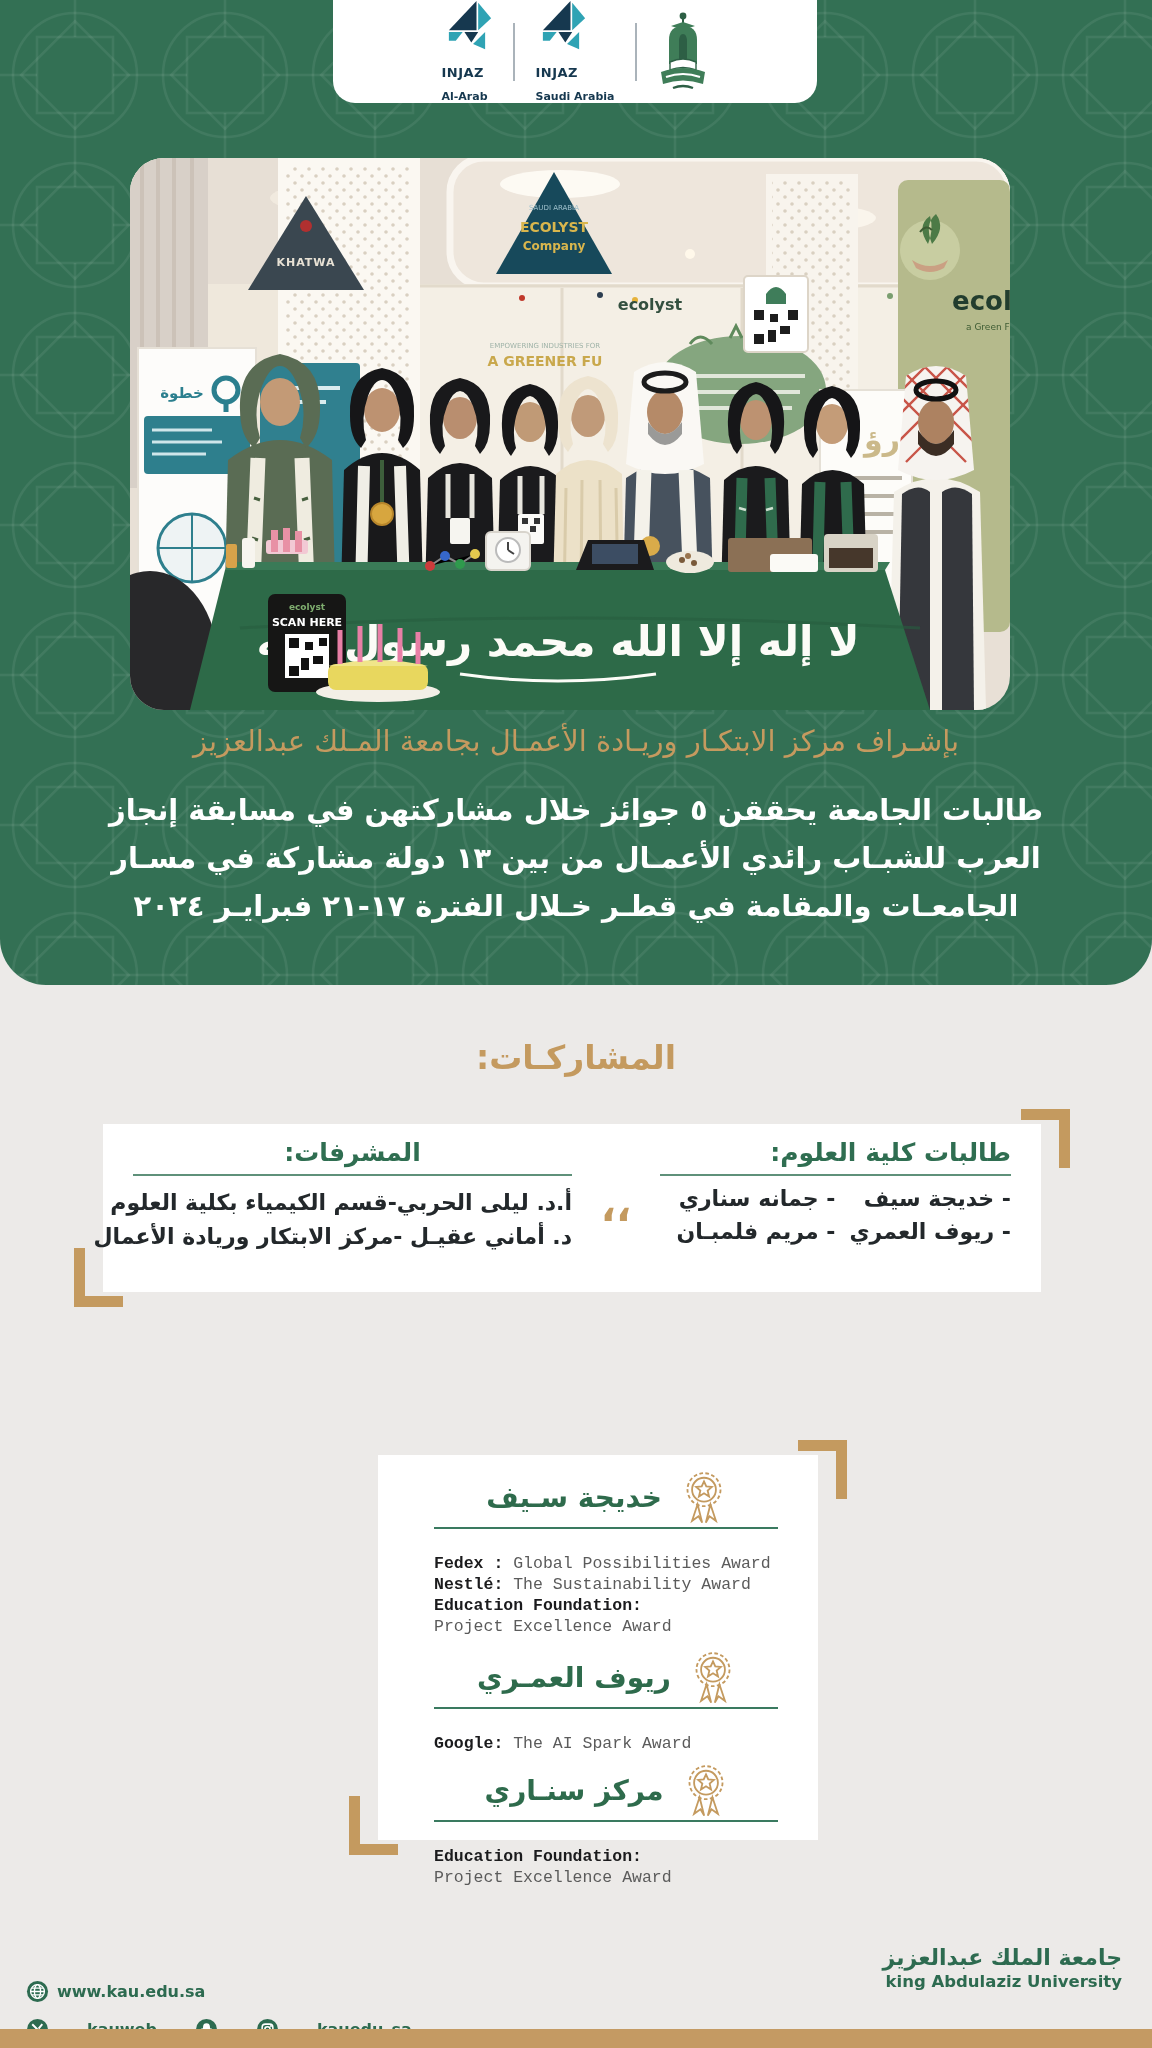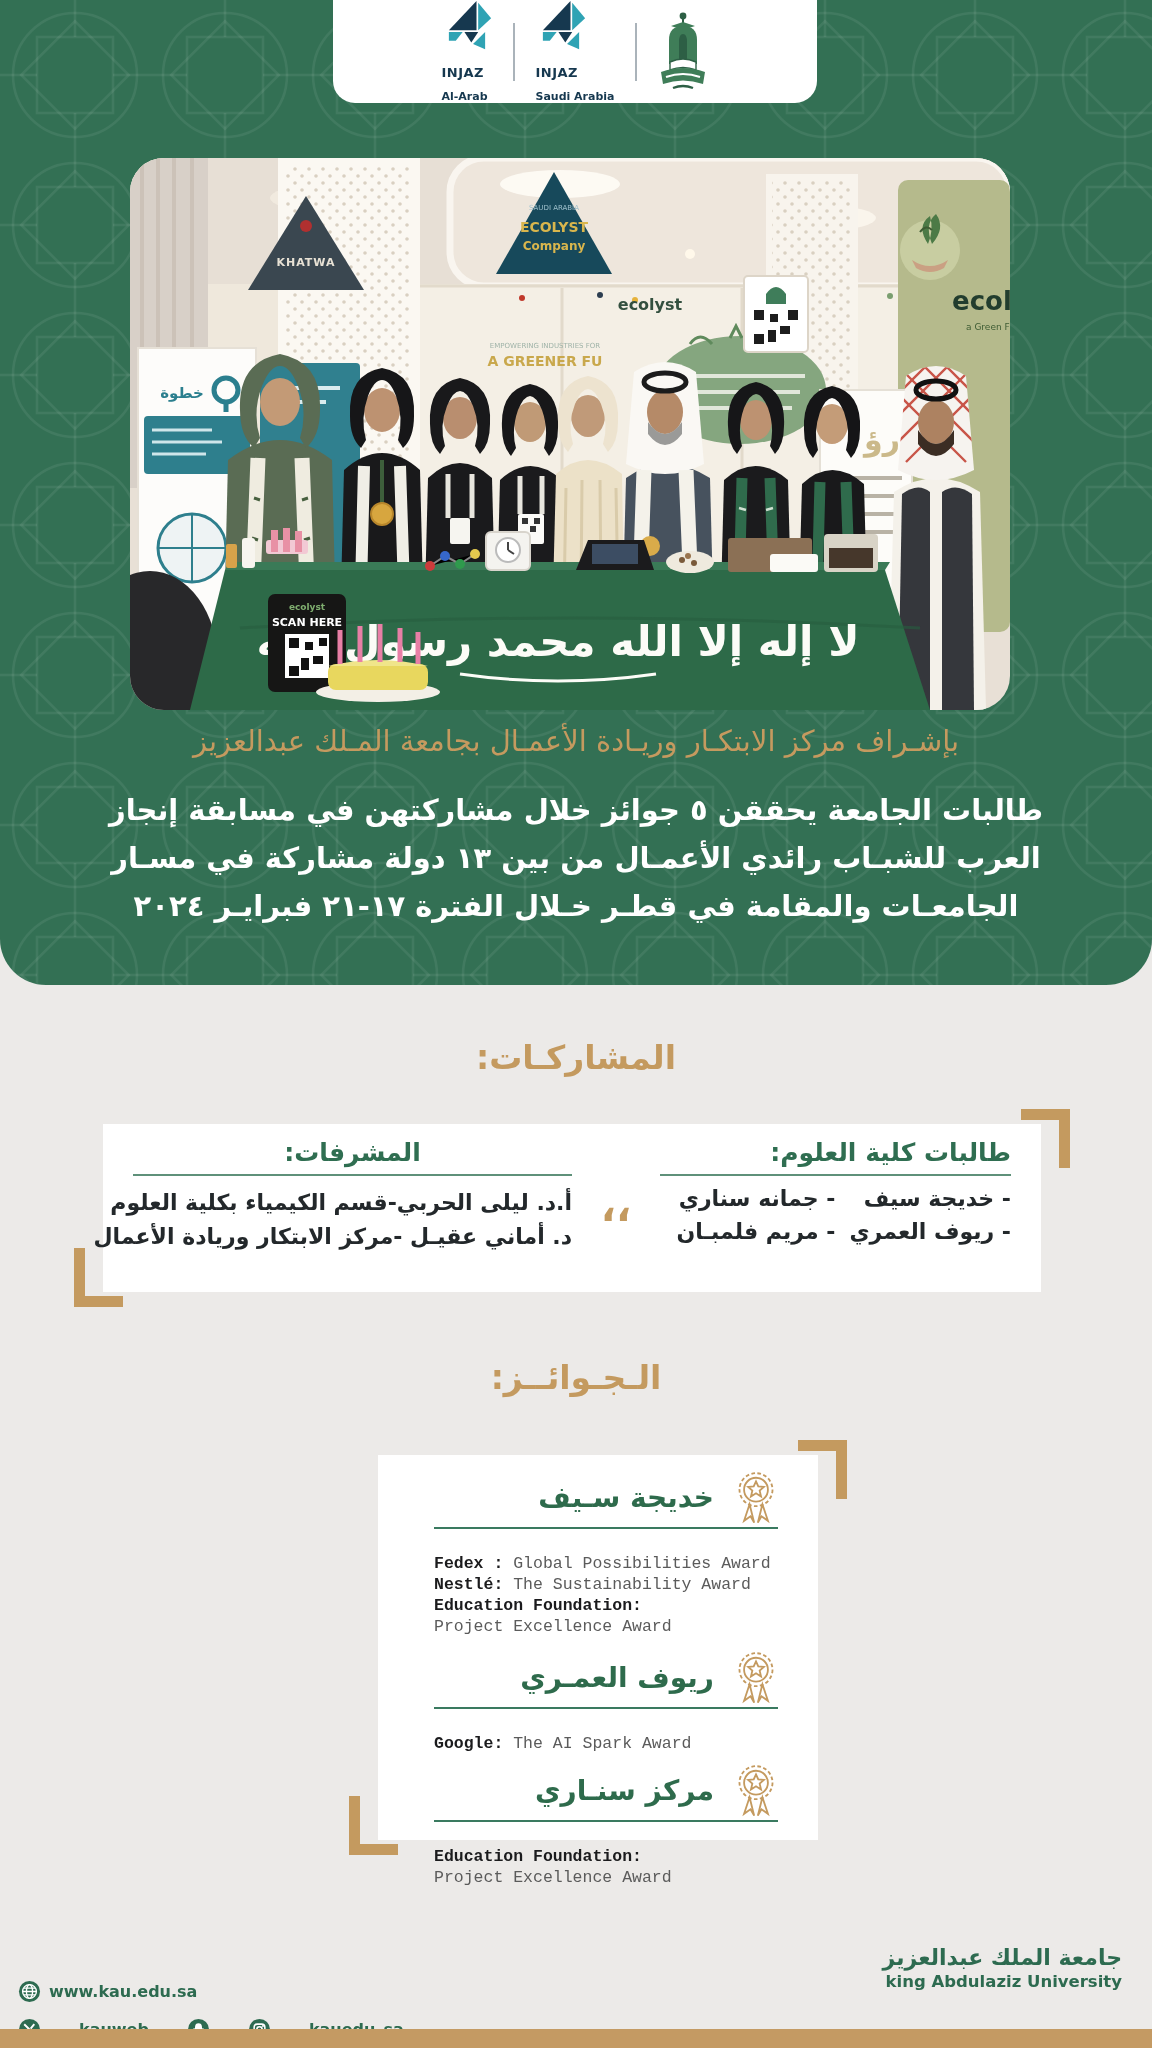--- a/index.html
+++ b/index.html
@@ -50,31 +50,31 @@
   .pnames{display:grid;grid-template-columns:1fr 1fr;direction:rtl;row-gap:8px;}
   .pname{color:#23282b;font-size:22px;font-weight:bold;text-align:right;white-space:nowrap;}
   .srow{color:#23282b;font-size:22px;font-weight:bold;text-align:right;direction:rtl;
         line-height:34px;white-space:nowrap;}
   .quote{flex:1;display:flex;align-items:center;justify-content:center;color:#c49a5f;
          font-size:40px;font-weight:bold;padding-top:46px;}
 
   
   .acard{position:absolute;left:378px;top:1455px;width:440px;height:385px;background:#ffffff;}
   .acard-inner{position:absolute;inset:14px 40px 14px 56px;}
-  .aw-name-row{display:flex;direction:rtl;align-items:center;justify-content:flex-start;gap:20px;}
+  .aw-name-row{display:flex;direction:rtl;align-items:center;justify-content:center;gap:20px;}
   .aw-name{color:#2e6b4c;font-size:28px;font-weight:bold;direction:rtl;white-space:nowrap;}
   .aw-rule{border-bottom:2px solid #3a7a60;margin-top:2px;}
   .aw-lines{margin-top:24px;font-family:Liberation Mono, monospace;}
   .aw-line{font-size:16.5px;line-height:21px;color:#5b5b5b;text-align:left;direction:ltr;}
   .aw-line .b{color:#1b1b1d;font-weight:bold;}
   .medal{width:44px;height:56px;flex:0 0 auto;}
   .mt14{margin-top:12px;} .mt10{margin-top:8px;}
 
   
-  .footer-left{position:absolute;left:18px;top:1978px;text-align:right;}
+  .footer-left{position:absolute;left:26px;top:1978px;text-align:right;}
   .f-row{display:flex;align-items:center;gap:8px;height:26px;}
   .f-row + .f-row{margin-top:12px;gap:38px;}
   .f-text{color:#2d6b50;font-size:16px;font-weight:bold;}
   .f-icon{width:23px;height:23px;flex:0 0 auto;}
   .footer-right{position:absolute;right:30px;top:1945px;text-align:right;}
   .uni-ar{color:#2d6b50;font-size:22px;font-weight:bold;direction:rtl;line-height:26px;}
   .uni-en{color:#2d6b50;font-size:16.5px;font-weight:bold;line-height:22px;}
   .bottom-strip{position:absolute;left:0;bottom:0;width:1152px;height:19px;background:#c49a63;}
 </style>
 </head>
@@ -359,21 +359,20 @@
       <div class="quote">،،</div>
       <div class="pcol sups">
         <div class="pcol-head">المشرفات:</div>
         <div class="pcol-rule"></div>
         <div class="srow">أ.د. ليلى الحربي-قسم الكيمياء بكلية العلوم</div>
         <div class="srow">د. أماني عقيـل -مركز الابتكار وريادة الأعمال</div>
       </div>
     </div>
   </div>
 
-  <div class="sec-title awards">الـجـوائــز:</div>
 
   <div class="acard">
     <div class="corner-tr"></div>
     <div class="corner-bl"></div>
     <div class="acard-inner">
 
       <div class="aw-name-row">
         <svg class="medal" viewBox="0 0 48 60">
           <g fill="none" stroke="#c49a5f" stroke-width="2">
             <circle cx="24" cy="22" r="18" stroke-dasharray="4 2.6"></circle>

